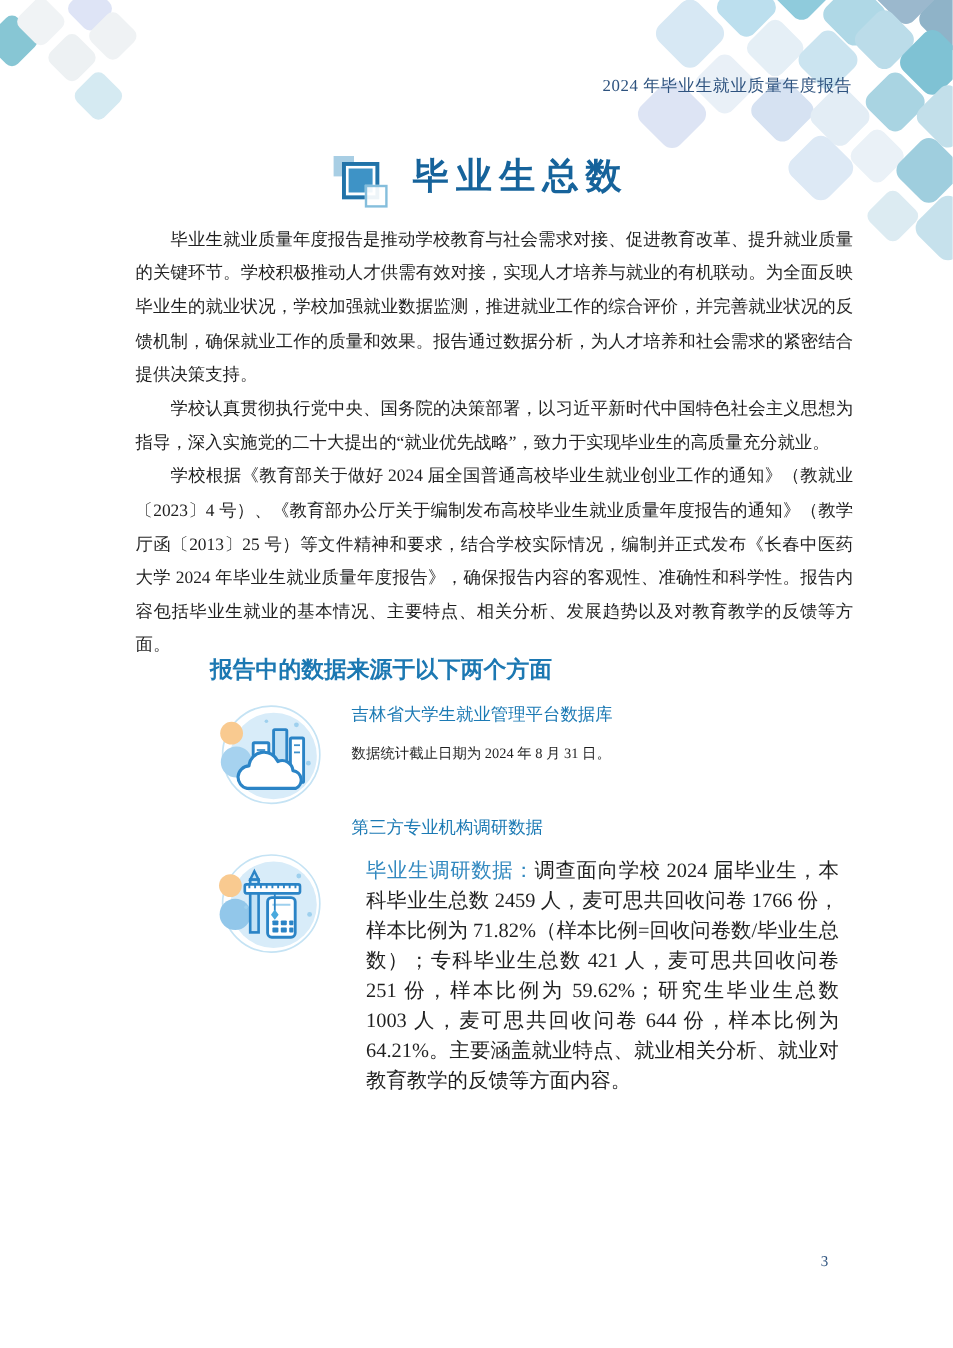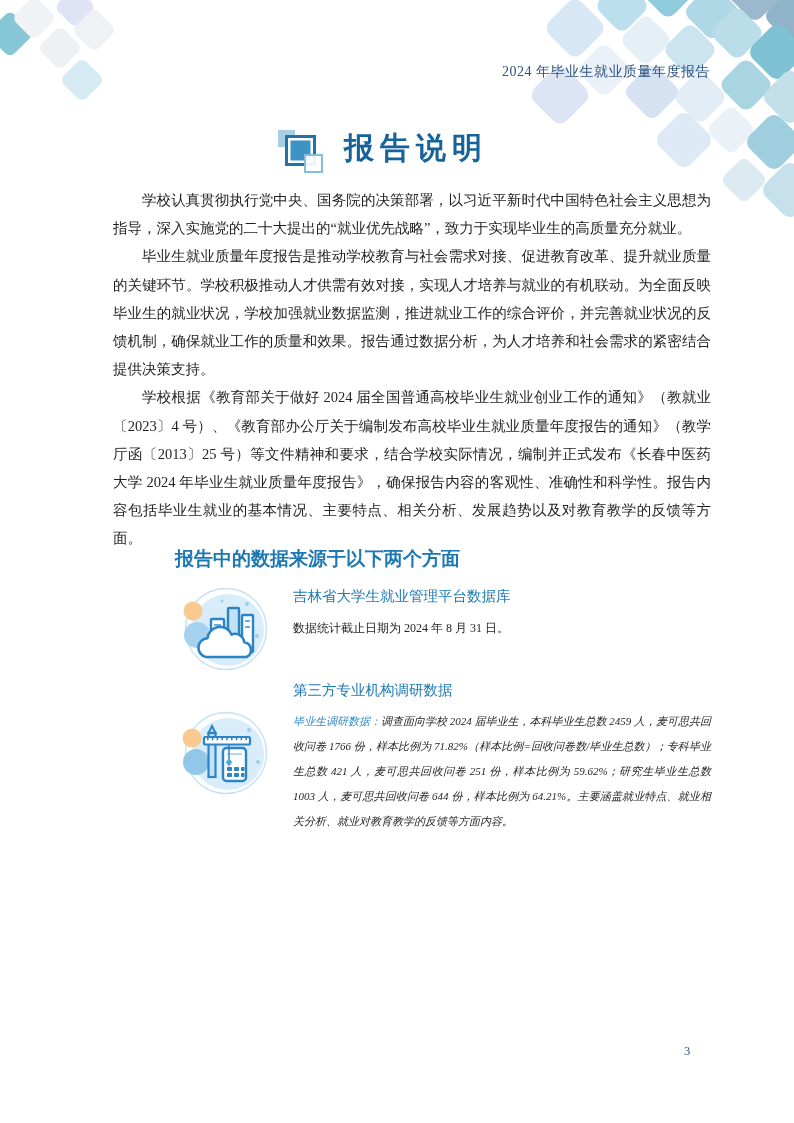--- a/index.html
+++ b/index.html
@@ -28,21 +28,21 @@
   
   .sources{position:absolute;left:113px;top:546px;width:598px;}
   .sources h2{margin:0 0 14px 62px;font-size:19px;line-height:26px;font-weight:bold;color:#1c78b2;}
   .source-row{display:flex;align-items:flex-start;}
   .source-row.second{margin-top:6px;}
   .icon-col{flex:0 0 180px;box-sizing:border-box;display:flex;justify-content:flex-end;padding-right:22px;}
   .source-row.second .icon-col svg{margin-top:30px;}
   .source-content{width:418px;}
   .source-content h3{margin:0 0 8px 0;font-size:14.5px;line-height:21px;font-weight:normal;color:#1c7ab4;}
   .source-content p.plain{margin:0;font-size:12px;line-height:26.5px;}
-  .source-content p.just{margin:0;font-size:11px;line-height:25px;text-align:justify;font-style:italic;}
+  .source-content p.just{margin:12px;font-size:17px;line-height:25px;text-align:justify;}
   .source-content p.just.emp{margin-top:13px;line-height:27px;}
   .lbl{color:#3188bf;}
   
   .page-number{position:absolute;left:684px;top:1044px;font-size:12.5px;color:#2e537f;}
 </style>
 </head>
 <body>
 
 <div class="page">
 
@@ -80,26 +80,26 @@
     </div>
 
   <div class="page-header">2024 年毕业生就业质量年度报告</div>
 
   <div class="title-row">
     <span class="title-icon">
       <span class="sq back"></span>
       <span class="sq main"></span>
       <span class="sq front"></span>
     </span>
-    <h1 class="title">报告说明</h1>
+    <h1 class="title">毕业生总数</h1>
   </div>
 
   <div class="intro">
+    <p>毕业生就业质量年度报告是推动学校教育与社会需求对接、促进教育改革、提升就业质量的关键环节。学校积极推动人才供需有效对接，实现人才培养与就业的有机联动。为全面反映毕业生的就业状况，学校加强就业数据监测，推进就业工作的综合评价，并完善就业状况的反馈机制，确保就业工作的质量和效果。报告通过数据分析，为人才培养和社会需求的紧密结合提供决策支持。</p>
     <p>学校认真贯彻执行党中央、国务院的决策部署，以习近平新时代中国特色社会主义思想为指导，深入实施党的二十大提出的“就业优先战略”，致力于实现毕业生的高质量充分就业。</p>
-    <p>毕业生就业质量年度报告是推动学校教育与社会需求对接、促进教育改革、提升就业质量的关键环节。学校积极推动人才供需有效对接，实现人才培养与就业的有机联动。为全面反映毕业生的就业状况，学校加强就业数据监测，推进就业工作的综合评价，并完善就业状况的反馈机制，确保就业工作的质量和效果。报告通过数据分析，为人才培养和社会需求的紧密结合提供决策支持。</p>
     <p>学校根据《教育部关于做好 2024 届全国普通高校毕业生就业创业工作的通知》（教就业〔2023〕4 号）、《教育部办公厅关于编制发布高校毕业生就业质量年度报告的通知》（教学厅函〔2013〕25 号）等文件精神和要求，结合学校实际情况，编制并正式发布《长春中医药大学 2024 年毕业生就业质量年度报告》，确保报告内容的客观性、准确性和科学性。报告内容包括毕业生就业的基本情况、主要特点、相关分析、发展趋势以及对教育教学的反馈等方面。</p>
   </div>
 
   <div class="sources">
     <h2>报告中的数据来源于以下两个方面</h2>
 
     <div class="source-row">
       <div class="icon-col">
         <svg width="92" height="88" viewBox="0 0 92 88">
           <circle cx="49" cy="44" r="36" fill="#d8ecf9"></circle>

